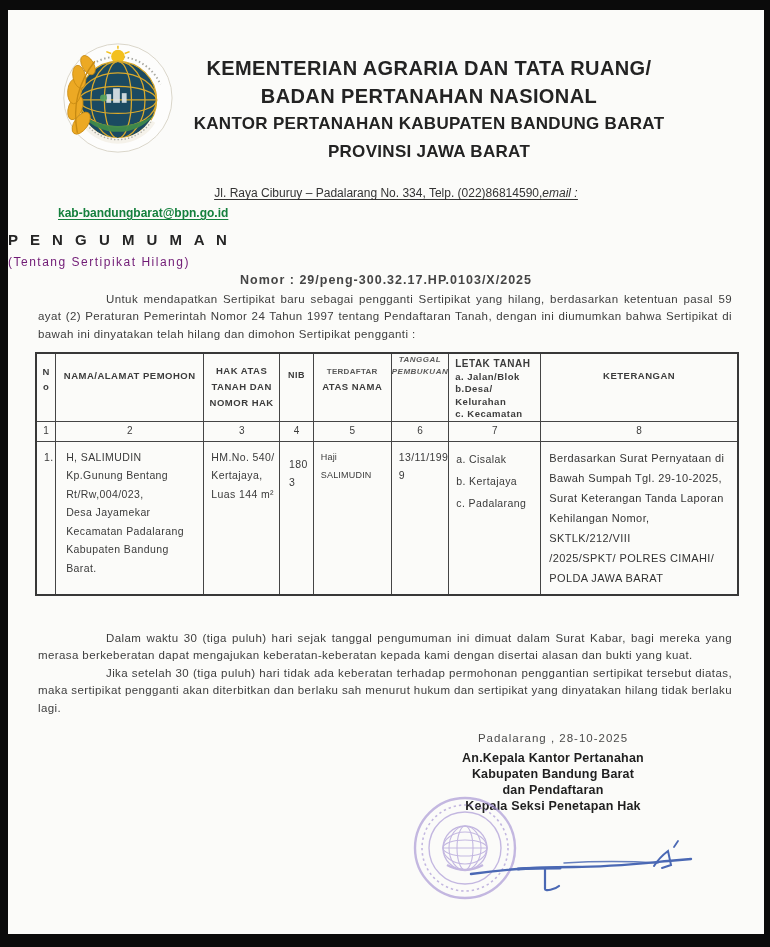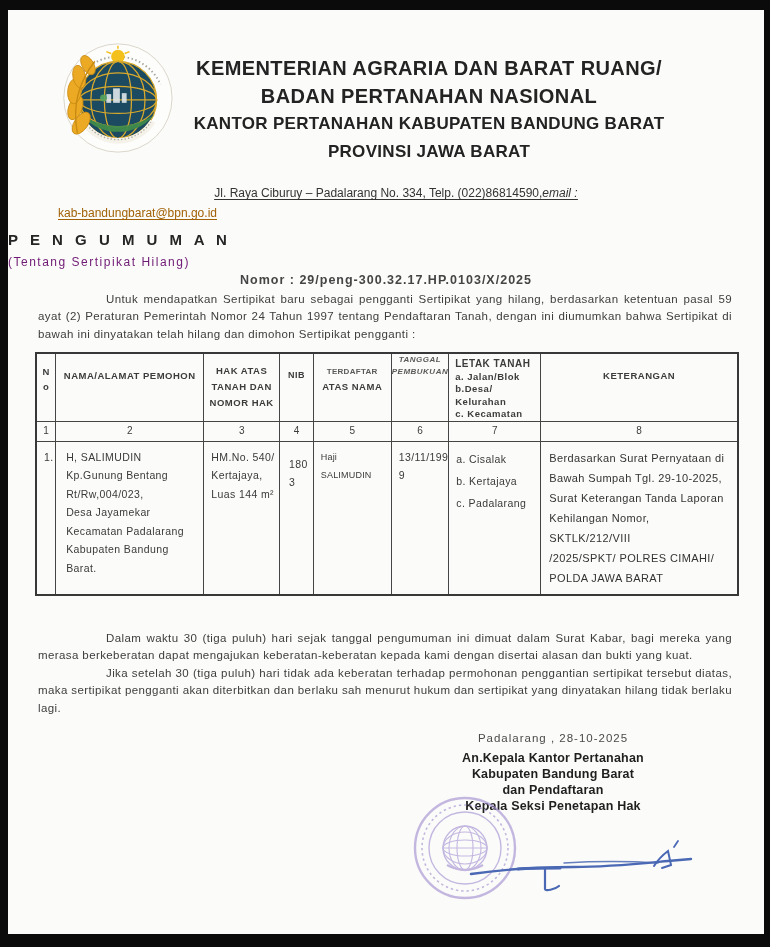--- a/index.html
+++ b/index.html
@@ -9,21 +9,21 @@
 
   
   .logo { position:absolute; left:50px; top:30px; width:116px; height:116px; }
   .hdr { position:absolute; left:118px; top:44px; width:606px; text-align:center; color:#232323; }
   .hdr .l1 { font-size:20px; font-weight:bold; line-height:28px; letter-spacing:0.4px; }
   .hdr .l2 { font-size:17px; font-weight:bold; line-height:28px; letter-spacing:0.3px; }
 
   .addr1 { position:absolute; top:176px; left:0; width:100%; text-align:center; font-size:12px; color:#343434; transform:translateX(10px); }
   .addr1 span, .addr2 span { text-decoration:underline; text-underline-offset:2px; }
   .addr1 .em { font-style:italic; }
-  .addr2 { position:absolute; top:196px; left:50px; font-size:12px; color:#a16207; }
+  .addr2 { position:absolute; top:196px; left:50px; font-size:12px; color:#15803d;font-weight:bold; }
 
   .ttl  { position:absolute; top:221px; left:0; width:100%; text-align:left; font-size:15px; font-weight:bold; letter-spacing:4px; color:#252525; }
   .sttl { position:absolute; top:245px; left:0; width:100%; text-align:left; font-size:12px; letter-spacing:1.5px; color:#701a75; }
   .nmr  { position:absolute; top:263px; left:0; width:100%; text-align:center; font-size:12.5px; font-weight:bold; letter-spacing:1px; color:#454545; }
 
   .intro { position:absolute; top:281px; left:30px; width:694px; font-size:11.5px; line-height:17.4px;
            letter-spacing:0.4px; text-align:justify; text-indent:68px; color:#3d3d3d; }
 
   
   table.doc { position:absolute; top:342px; left:27px; width:704px; border-collapse:collapse; table-layout:fixed;
@@ -99,21 +99,21 @@
         <ellipse cx="24" cy="86" rx="7" ry="13" transform="rotate(35 24 86)"></ellipse>
         <ellipse cx="18" cy="70" rx="7" ry="13" transform="rotate(20 18 70)"></ellipse>
         <ellipse cx="17" cy="53" rx="7" ry="13" transform="rotate(5 17 53)"></ellipse>
         <ellipse cx="22" cy="38" rx="6.5" ry="12" transform="rotate(-12 22 38)"></ellipse>
         <ellipse cx="31" cy="26" rx="6" ry="11" transform="rotate(-30 31 26)"></ellipse>
       </g>
       <path d="M20 96 C 15 70, 21 44, 38 22" stroke="#c78a12" stroke-width="1.4" fill="none"></path>
     </svg>
 
     <div class="hdr">
-      <div class="l1">KEMENTERIAN AGRARIA DAN BARAT RUANG/</div>
+      <div class="l1">KEMENTERIAN AGRARIA DAN TATA RUANG/</div>
       <div class="l1">BADAN PERTANAHAN NASIONAL</div>
       <div class="l2">KANTOR PERTANAHAN  KABUPATEN BANDUNG BARAT</div>
       <div class="l2">PROVINSI JAWA BARAT</div>
     </div>
 
     <div class="addr1"><span><span>Jl. Raya Ciburuy –  Padalarang No. 334, Telp. (022)86814590,</span><span class="em">email :</span></span></div>
     <div class="addr2"><span>kab-bandungbarat@bpn.go.id</span></div>
 
     <div class="ttl">P E N G U M U M A N</div>
     <div class="sttl">(Tentang Sertipikat Hilang)</div>

